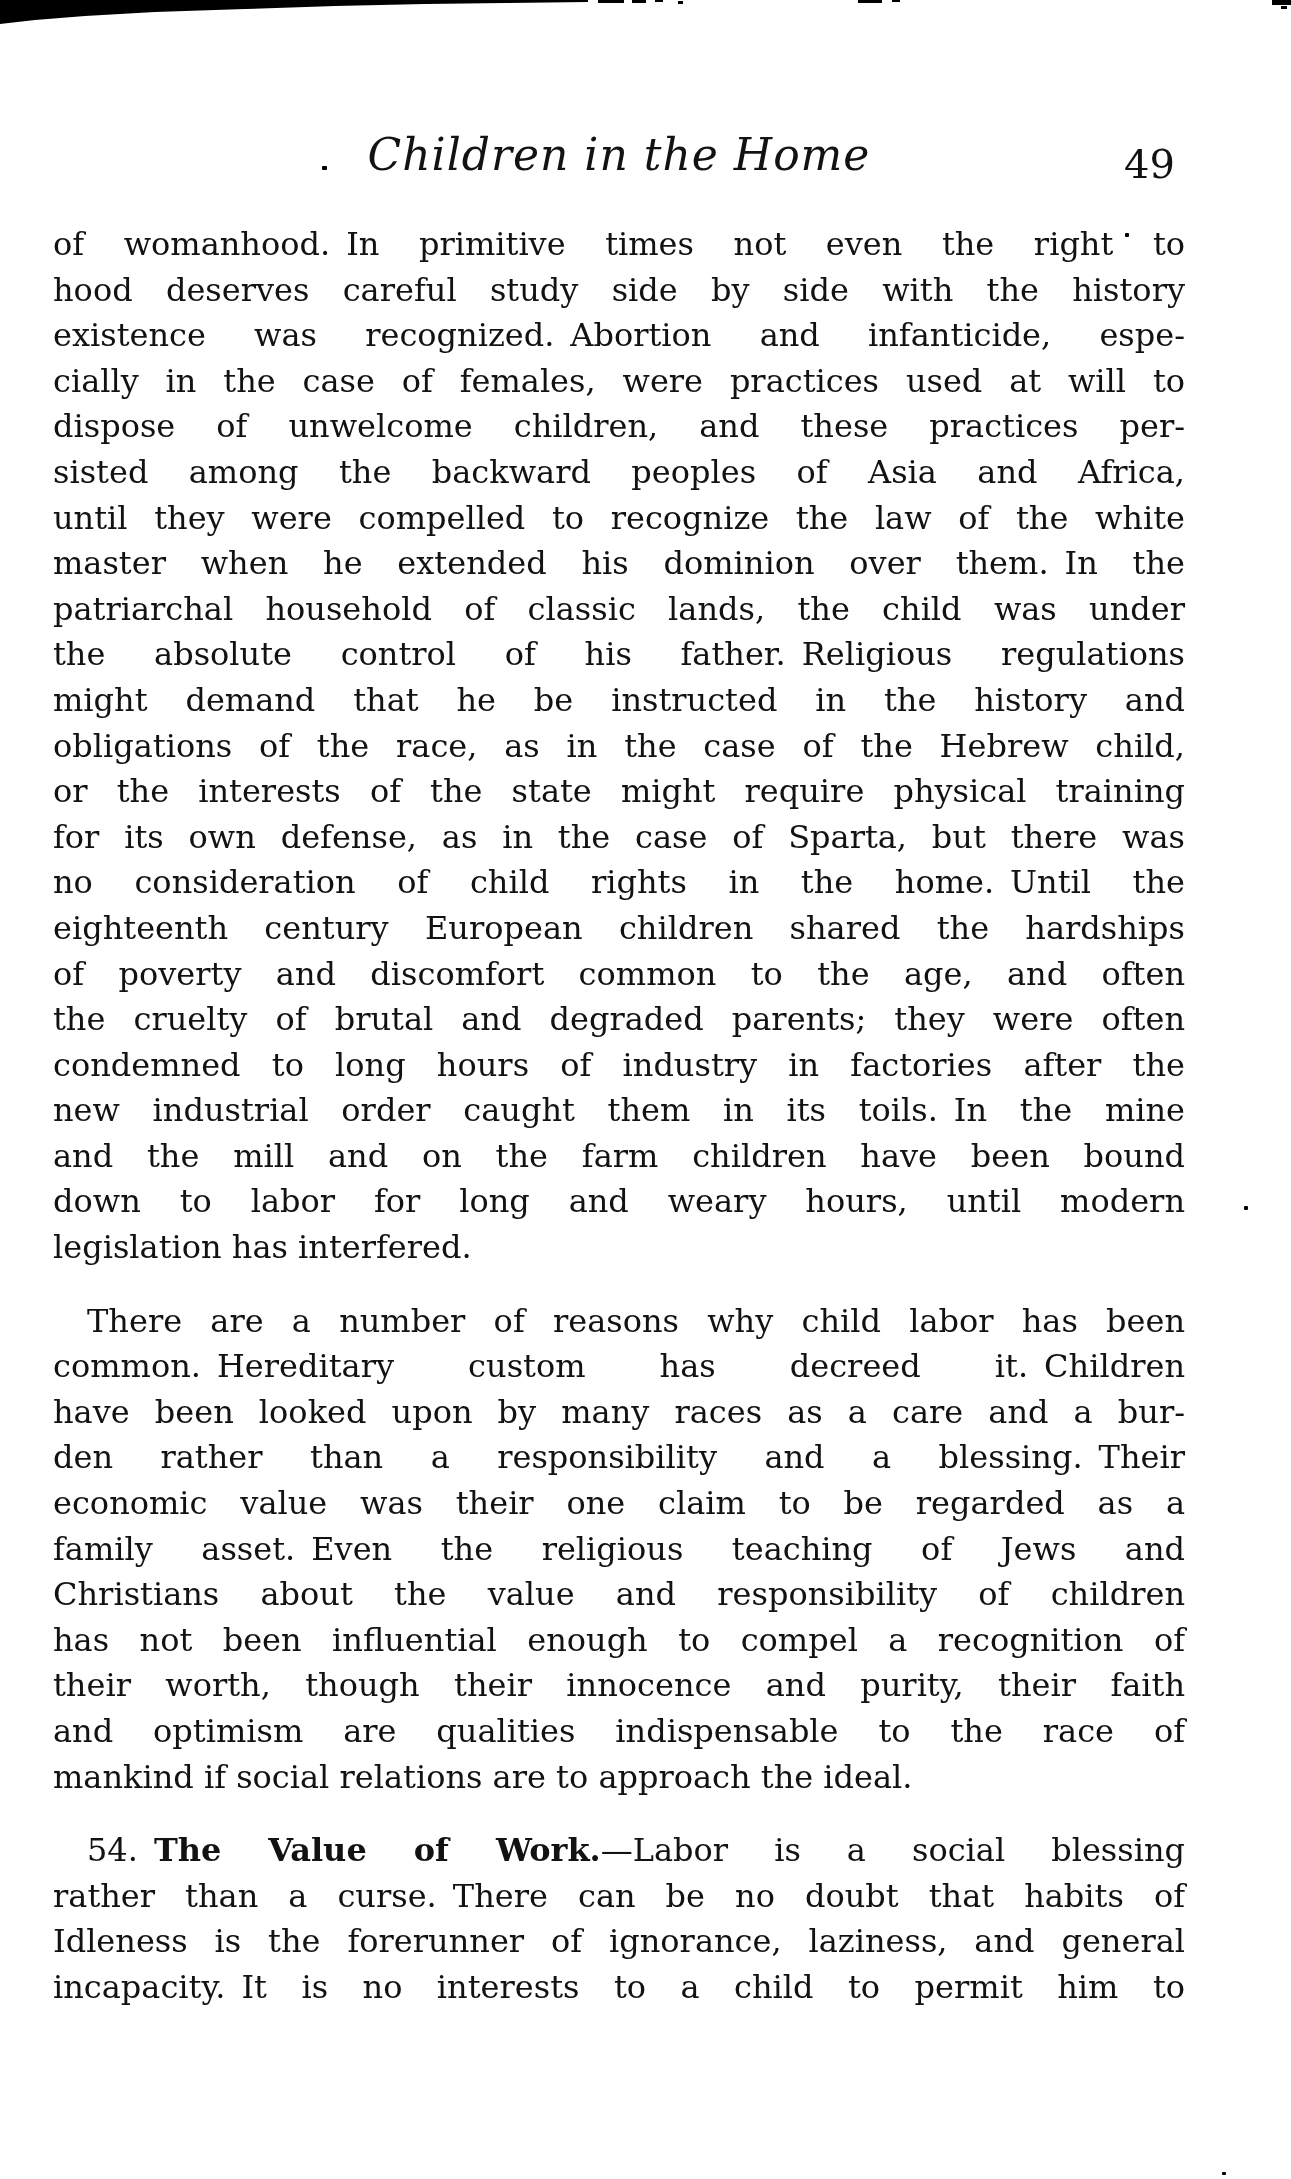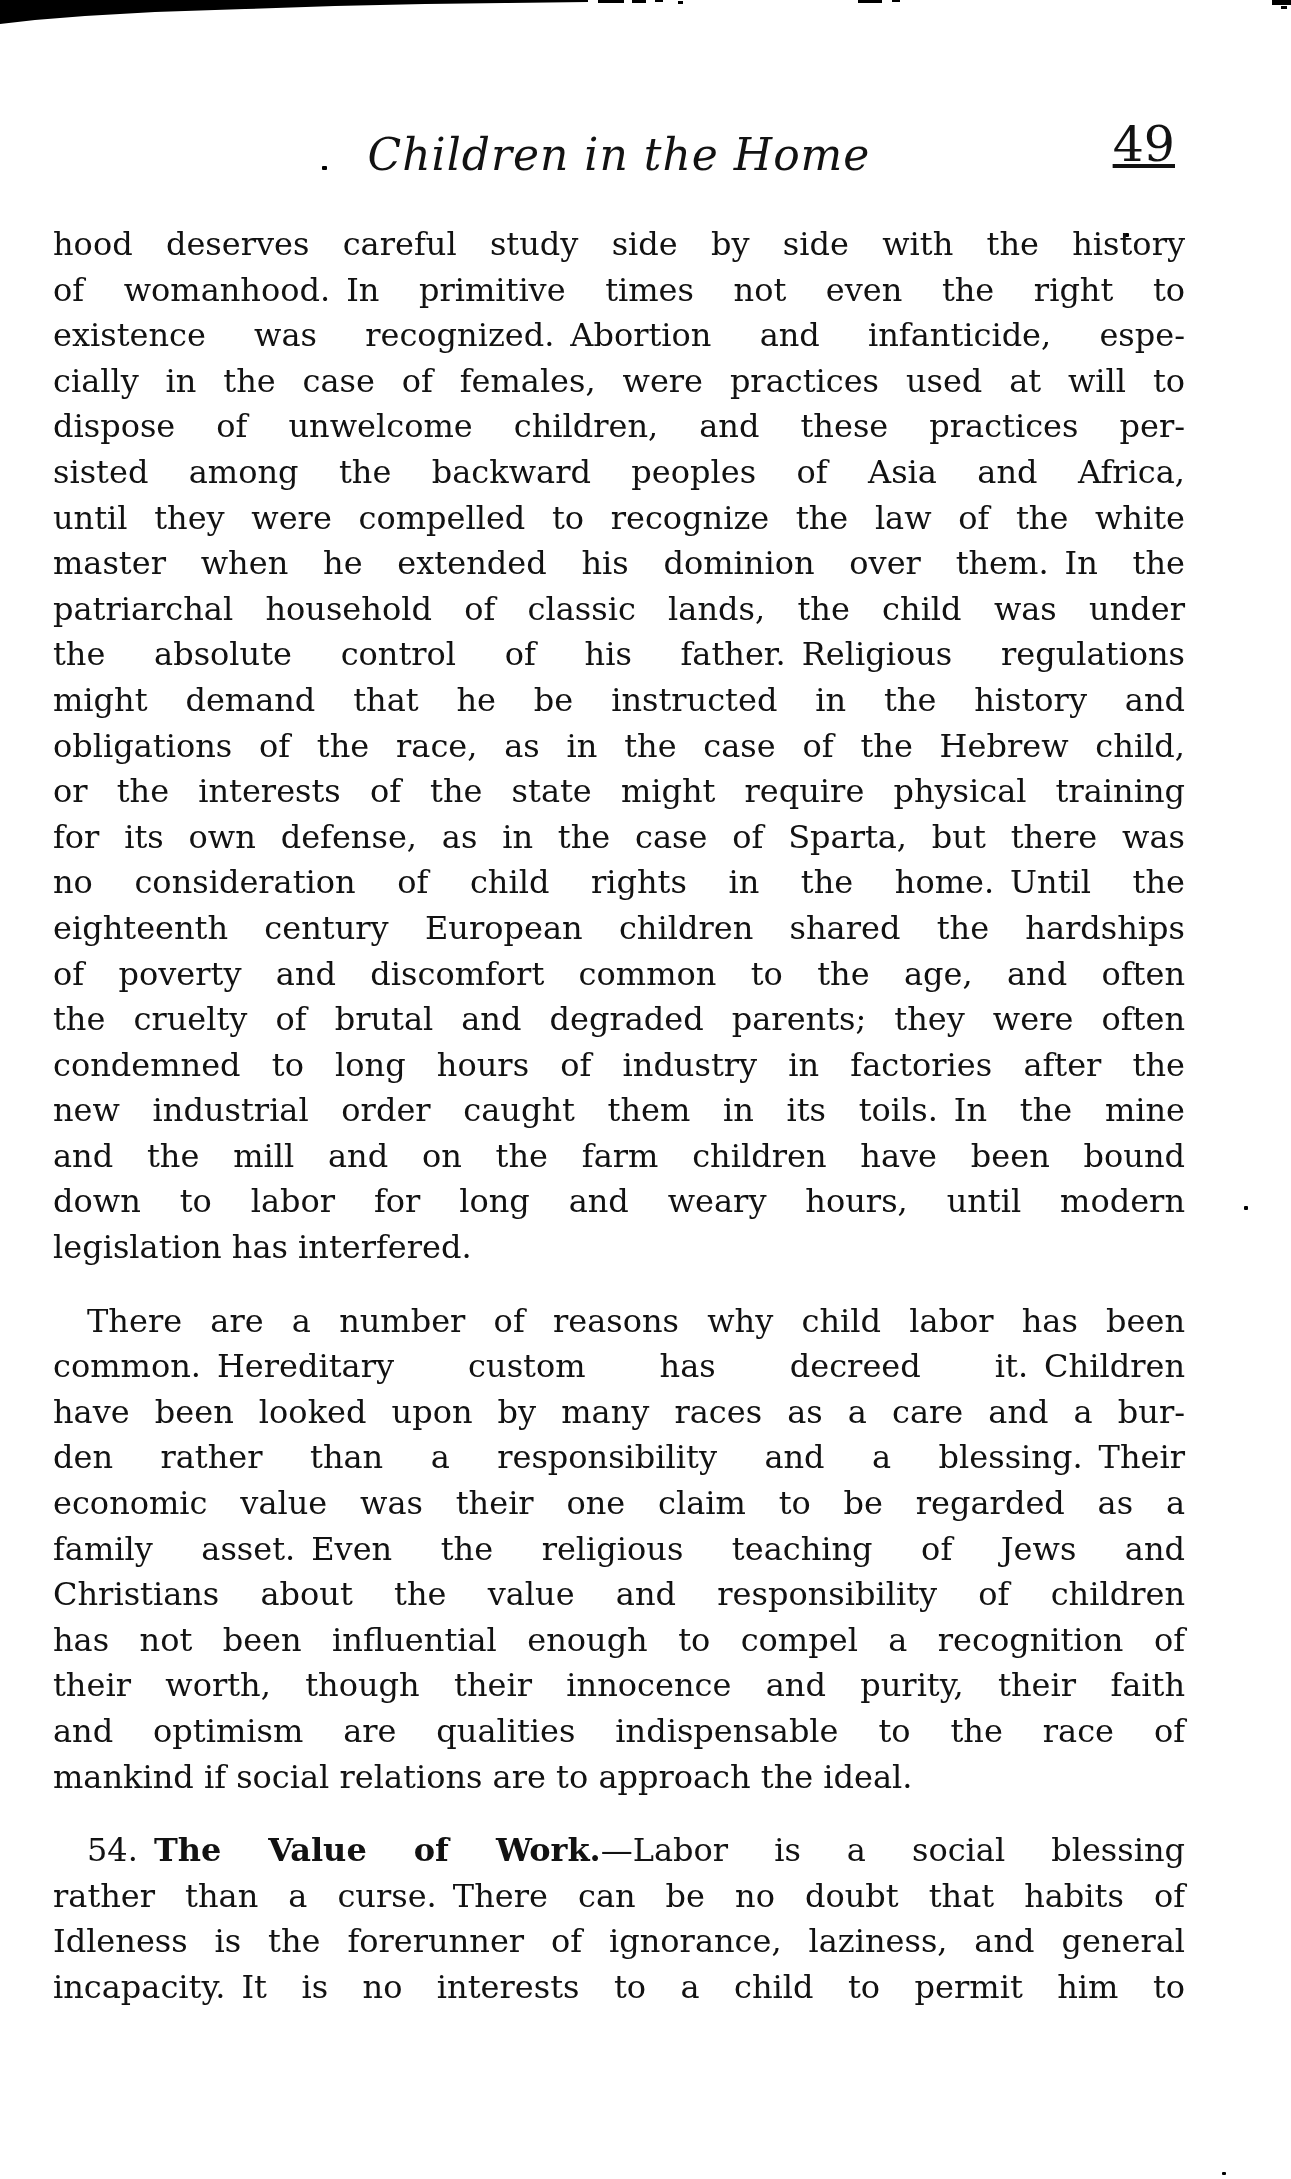--- a/index.html
+++ b/index.html
@@ -37,25 +37,24 @@
     right: 0;
     text-align: center;
     font-style: italic;
     font-size: 44px;
     line-height: 1;
     letter-spacing: 1px;
     white-space: nowrap;
   }
   .page-number {
     position: absolute;
-    top: 120px;
+    top: 144px;
     right: 10px;
-    font-size: 49px;
+    font-size: 40px;
     line-height: 1;
-    text-decoration: underline;
   }
 
   .body-text {
     position: absolute;
     left: 53px;
     top: 222px;
     width: 1132px;
     font-size: 32px;
     line-height: 45.6px;
     hyphens: none;
@@ -99,22 +98,22 @@
   <div class="speck" style="left:1244px; top:1206px; width:4px; height:4px;"></div>
   <div class="speck" style="left:1222px; top:2172px; width:4px; height:3px;"></div>
 
   <div class="header-zone">
     <div class="running-title">Children in the Home</div>
     <div class="page-number">49</div>
   </div>
 
   <div class="body-text" id="body-text">
       <div class="paragraph">
+        <div class="line">of womanhood. In primitive times not even the right to</div>
         <div class="line">hood deserves careful study side by side with the history</div>
-        <div class="line">of womanhood. In primitive times not even the right to</div>
         <div class="line">existence was recognized. Abortion and infanticide, espe-</div>
         <div class="line">cially in the case of females, were practices used at will to</div>
         <div class="line">dispose of unwelcome children, and these practices per-</div>
         <div class="line">sisted among the backward peoples of Asia and Africa,</div>
         <div class="line">until they were compelled to recognize the law of the white</div>
         <div class="line">master when he extended his dominion over them. In the</div>
         <div class="line">patriarchal household of classic lands, the child was under</div>
         <div class="line">the absolute control of his father. Religious regulations</div>
         <div class="line">might demand that he be instructed in the history and</div>
         <div class="line">obligations of the race, as in the case of the Hebrew child,</div>

